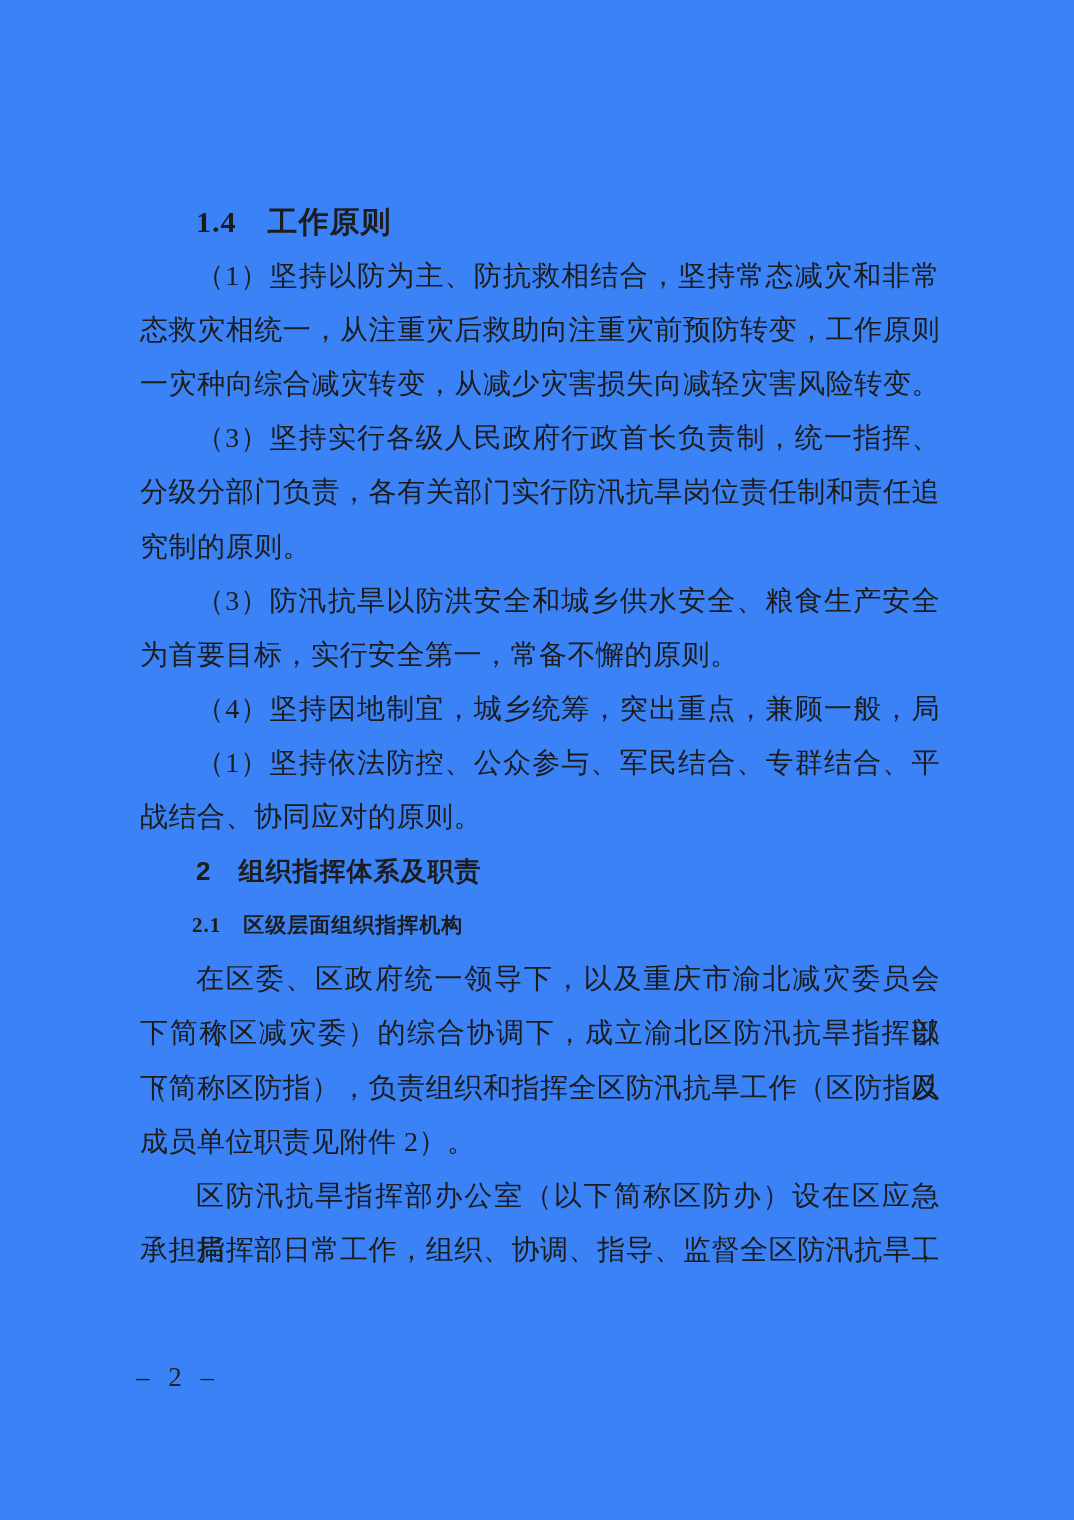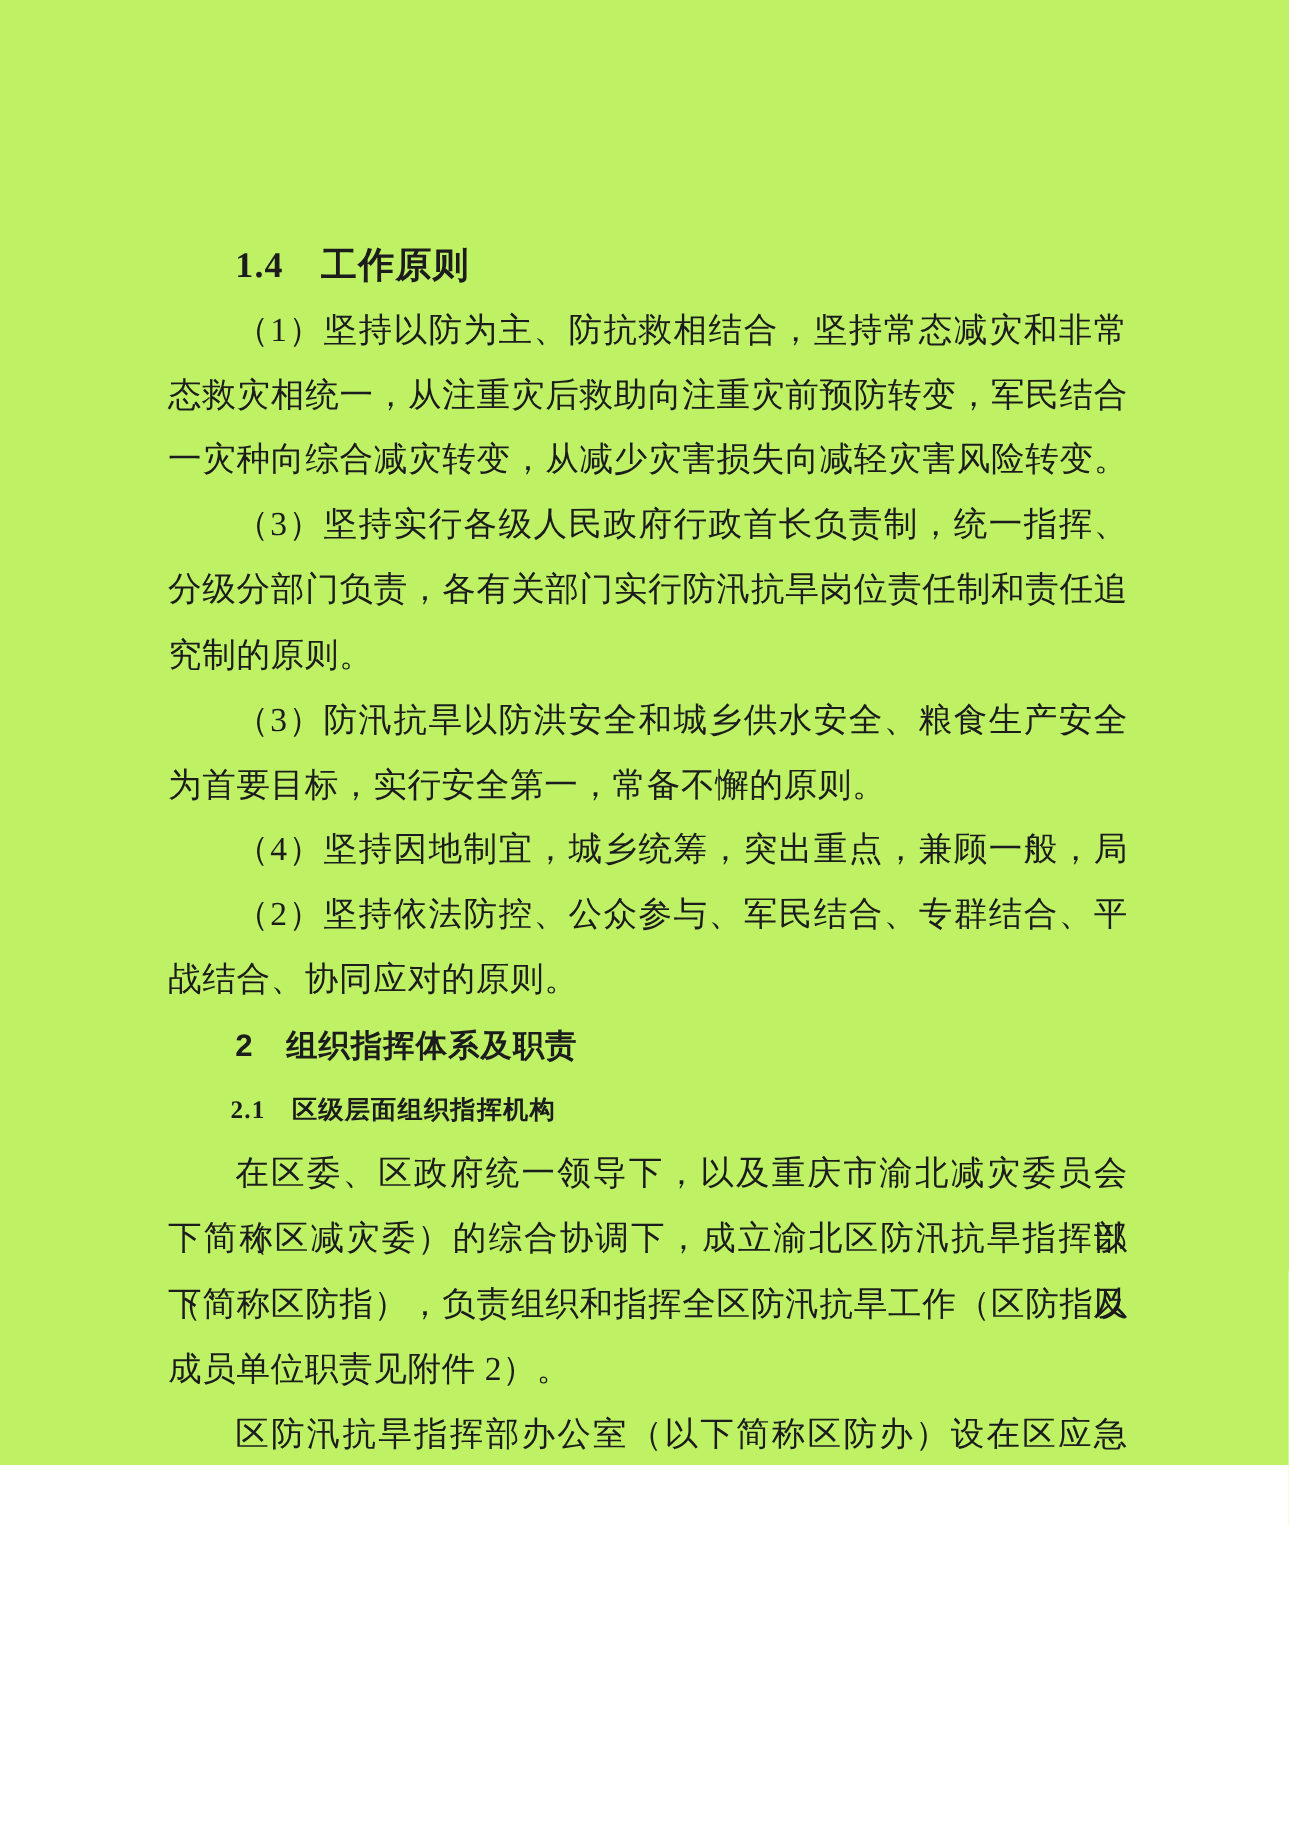--- a/index.html
+++ b/index.html
@@ -3,22 +3,22 @@
 <meta charset="utf-8">
 <style>
   html, body {
     margin: 0;
     padding: 0;
     background: #ffffff;
   }
   .page {
     position: relative;
     width: 1074px;
-    height: 1221px;
-    background: #bef264;
+    height: 1520px;
+    background: #3b82f6;
     color: #1c1c1c;
     font-family: "Liberation Serif", "DejaVu Serif", serif;
     overflow: hidden;
   }
   .content {
     position: absolute;
     left: 140px;
     top: 195px;
     width: 800px;
   }
@@ -79,41 +79,41 @@
 </head>
 <body>
 
 <div class="page">
   <div class="content">
 
     <div class="h14">1.4　工作原则</div>
 
     <div class="para">
       <div class="ln first just">（1）坚持以防为主、防抗救相结合，坚持常态减灾和非常</div>
-      <div class="ln just">态救灾相统一，从注重灾后救助向注重灾前预防转变，军民结合</div>
+      <div class="ln just">态救灾相统一，从注重灾后救助向注重灾前预防转变，工作原则</div>
       <div class="ln just">一灾种向综合减灾转变，从减少灾害损失向减轻灾害风险转变。</div>
     </div>
 
     <div class="para">
       <div class="ln first just">（3）坚持实行各级人民政府行政首长负责制，统一指挥、</div>
       <div class="ln just">分级分部门负责，各有关部门实行防汛抗旱岗位责任制和责任追</div>
       <div class="ln">究制的原则。</div>
     </div>
 
     <div class="para">
       <div class="ln first just">（3）防汛抗旱以防洪安全和城乡供水安全、粮食生产安全</div>
       <div class="ln">为首要目标，实行安全第一，常备不懈的原则。</div>
     </div>
 
     <div class="para">
       <div class="ln first just">（4）坚持因地制宜，城乡统筹，突出重点，兼顾一般，局</div>
     </div>
 
     <div class="para">
-      <div class="ln first just">（2）坚持依法防控、公众参与、军民结合、专群结合、平</div>
+      <div class="ln first just">（1）坚持依法防控、公众参与、军民结合、专群结合、平</div>
       <div class="ln">战结合、协同应对的原则。</div>
     </div>
 
     <div class="h2">2　组织指挥体系及职责</div>
 
     <div class="h21">2.1　区级层面组织指挥机构</div>
 
     <div class="para">
       <div class="ln first just">在区委、区政府统一领导下，以及重庆市渝北减灾委员会（以</div>
       <div class="ln just">下简称区减灾委）的综合协调下，成立渝北区防汛抗旱指挥部（以</div>

